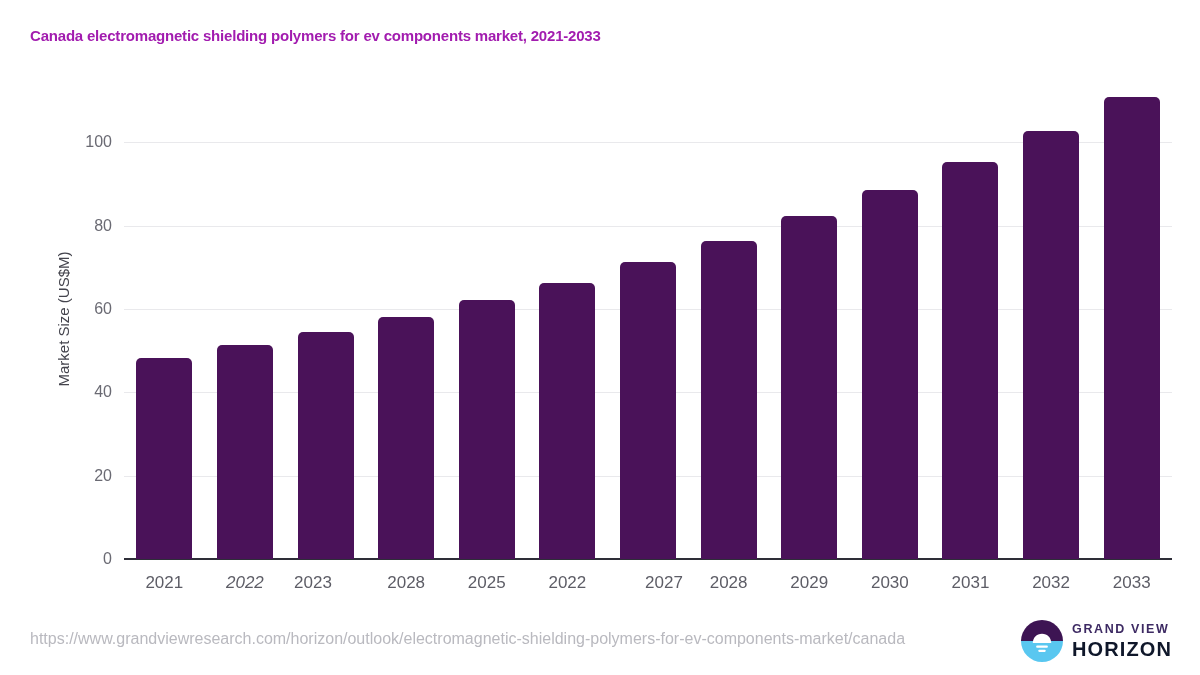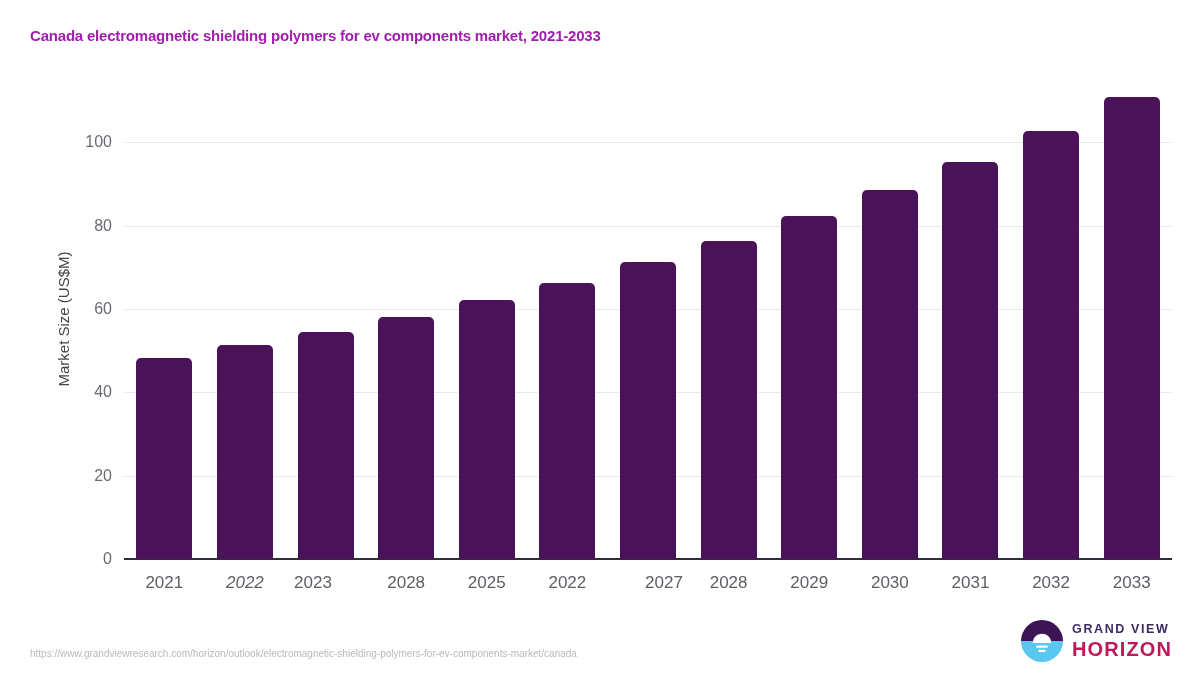--- a/index.html
+++ b/index.html
@@ -110,22 +110,22 @@
     transform: translateX(-50%);
     font-size: 17px;
     color: #5d5d66;
     white-space: nowrap;
   }
 
   
   #source-url {
     position: absolute;
     left: 30px;
-    top: 648px;
-    font-size: 10px;
+    top: 630px;
+    font-size: 16px;
     color: #b9b9bf;
     white-space: nowrap;
   }
   #logo {
     position: absolute;
     right: 28px;
     top: 620px;
     height: 42px;
     display: flex;
     align-items: center;
@@ -144,21 +144,21 @@
   }
   #logo-text-top {
     font-size: 12.5px;
     letter-spacing: 1.6px;
     color: #3d2a63;
     font-weight: bold;
   }
   #logo-text-bottom {
     font-size: 20px;
     letter-spacing: 1.1px;
-    color: #be185d;
+    color: #0f172a;
     font-weight: bold;
     margin-top: 3px;
   }
 </style>
 </head>
 <body>
 
 <div id="page">
 
   <div id="chart-title">Canada electromagnetic shielding polymers for ev components market, 2021-2033</div>

